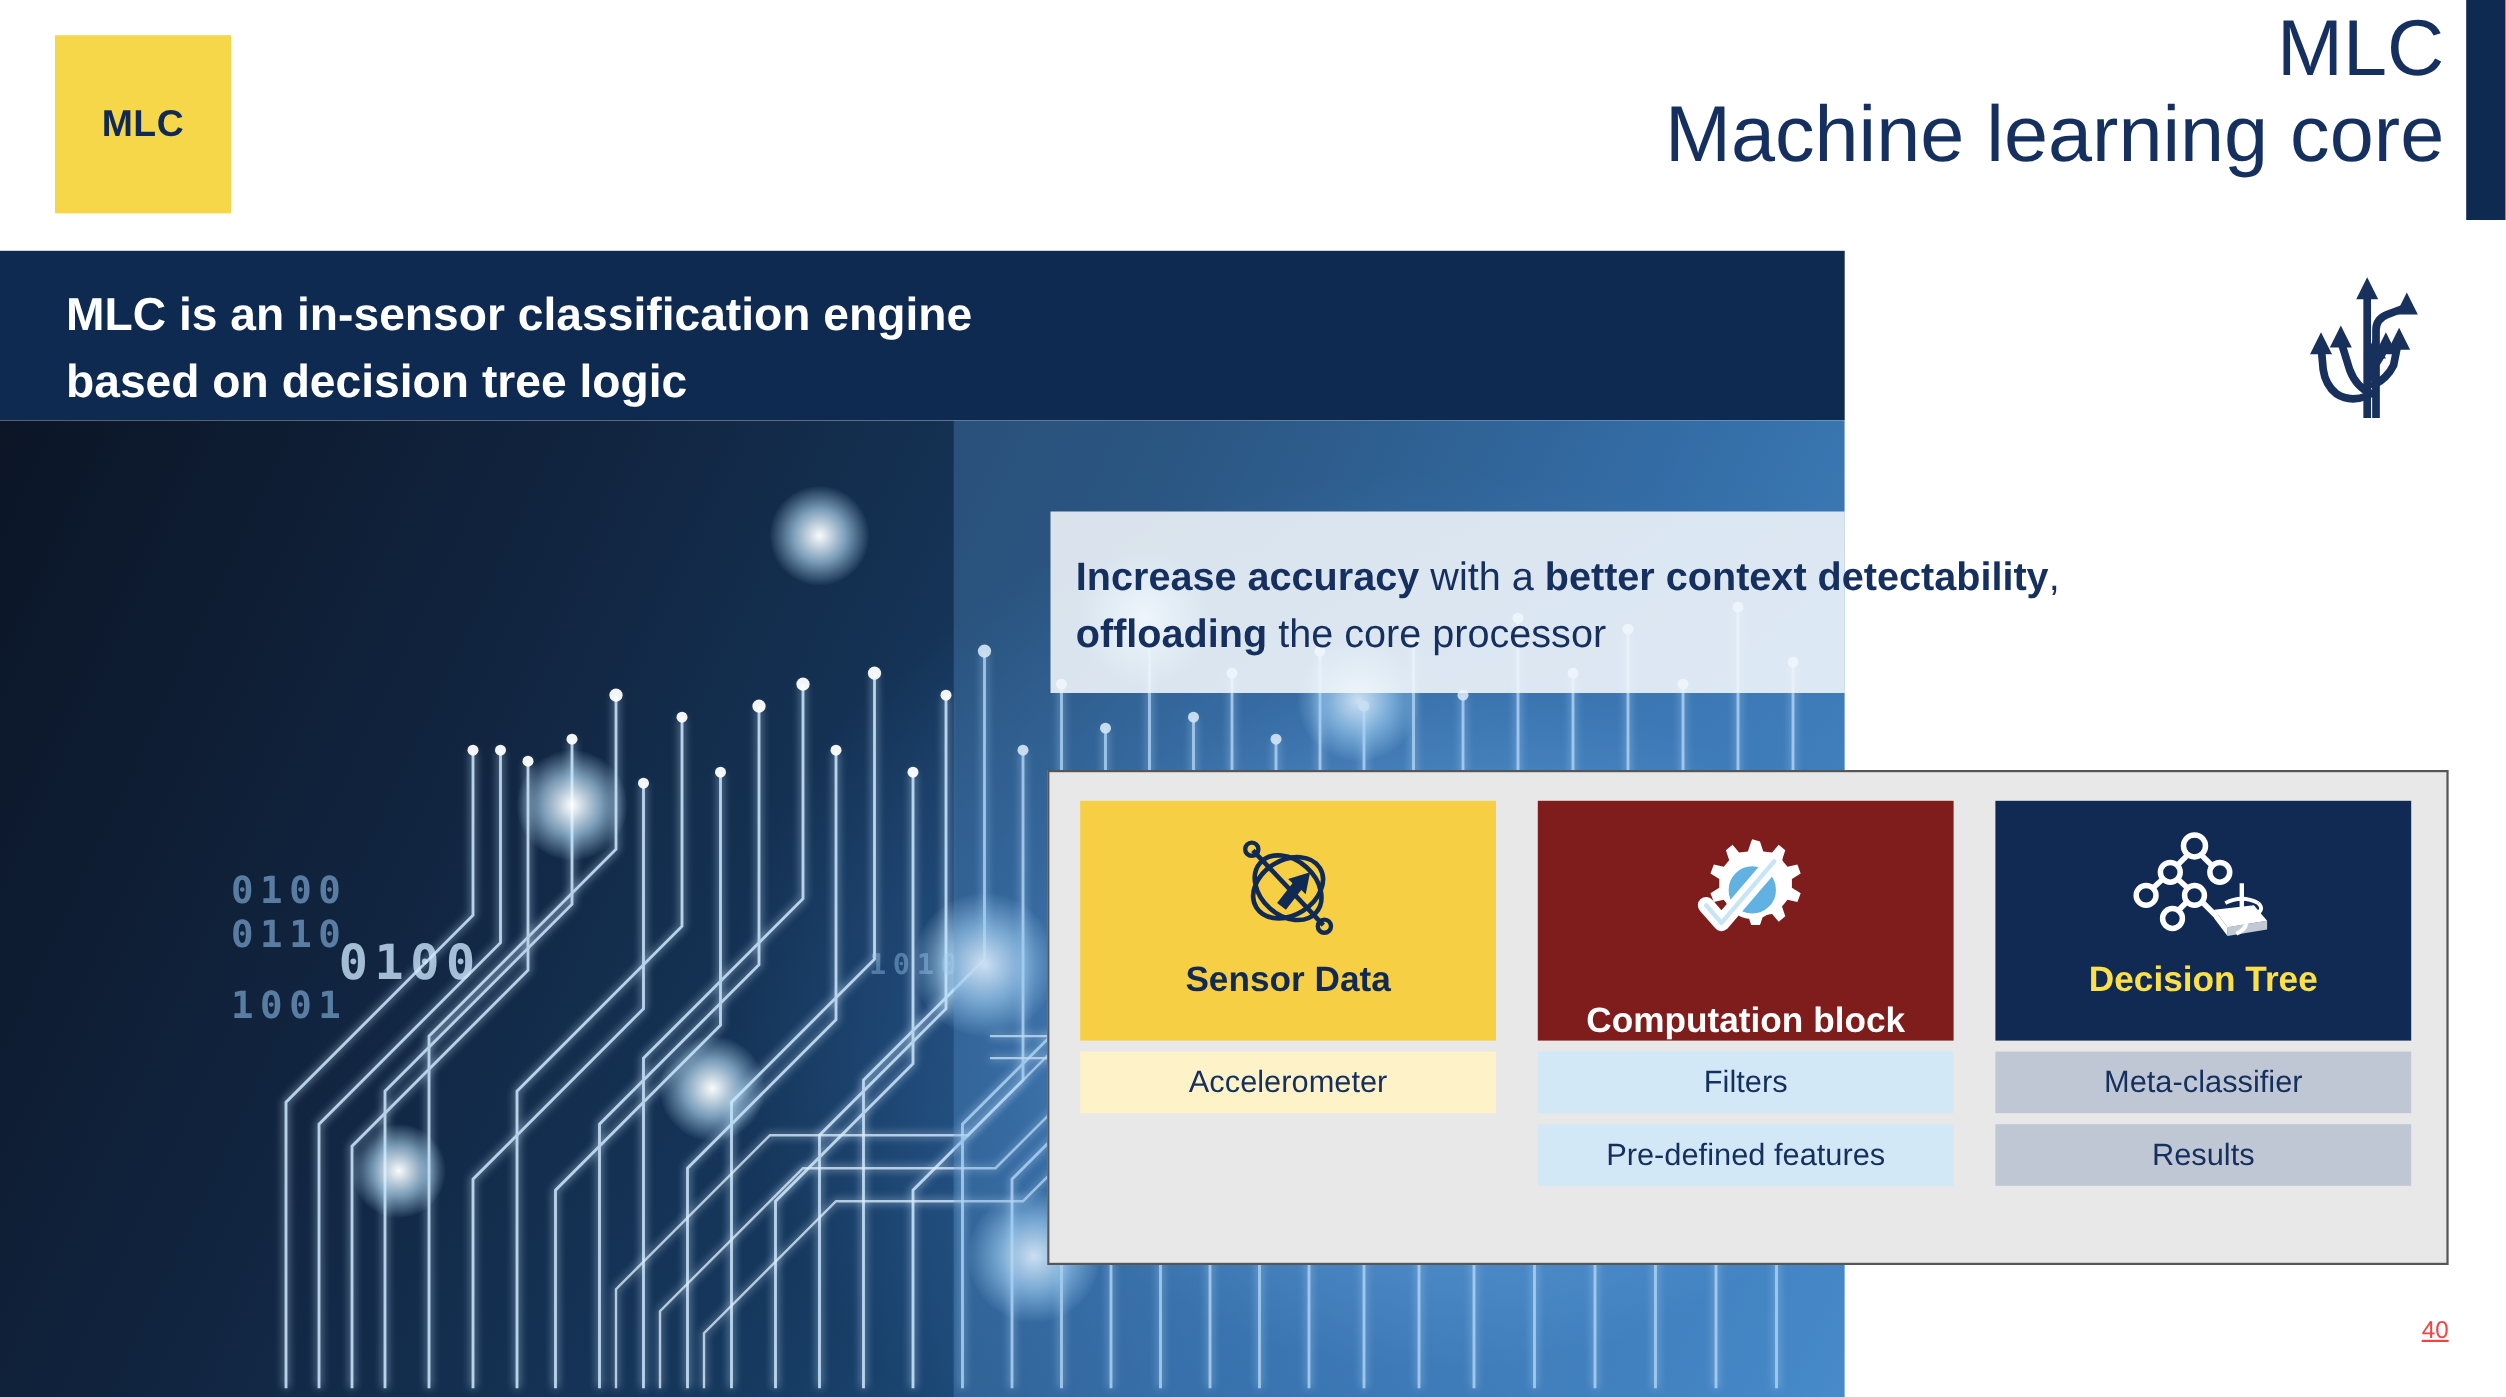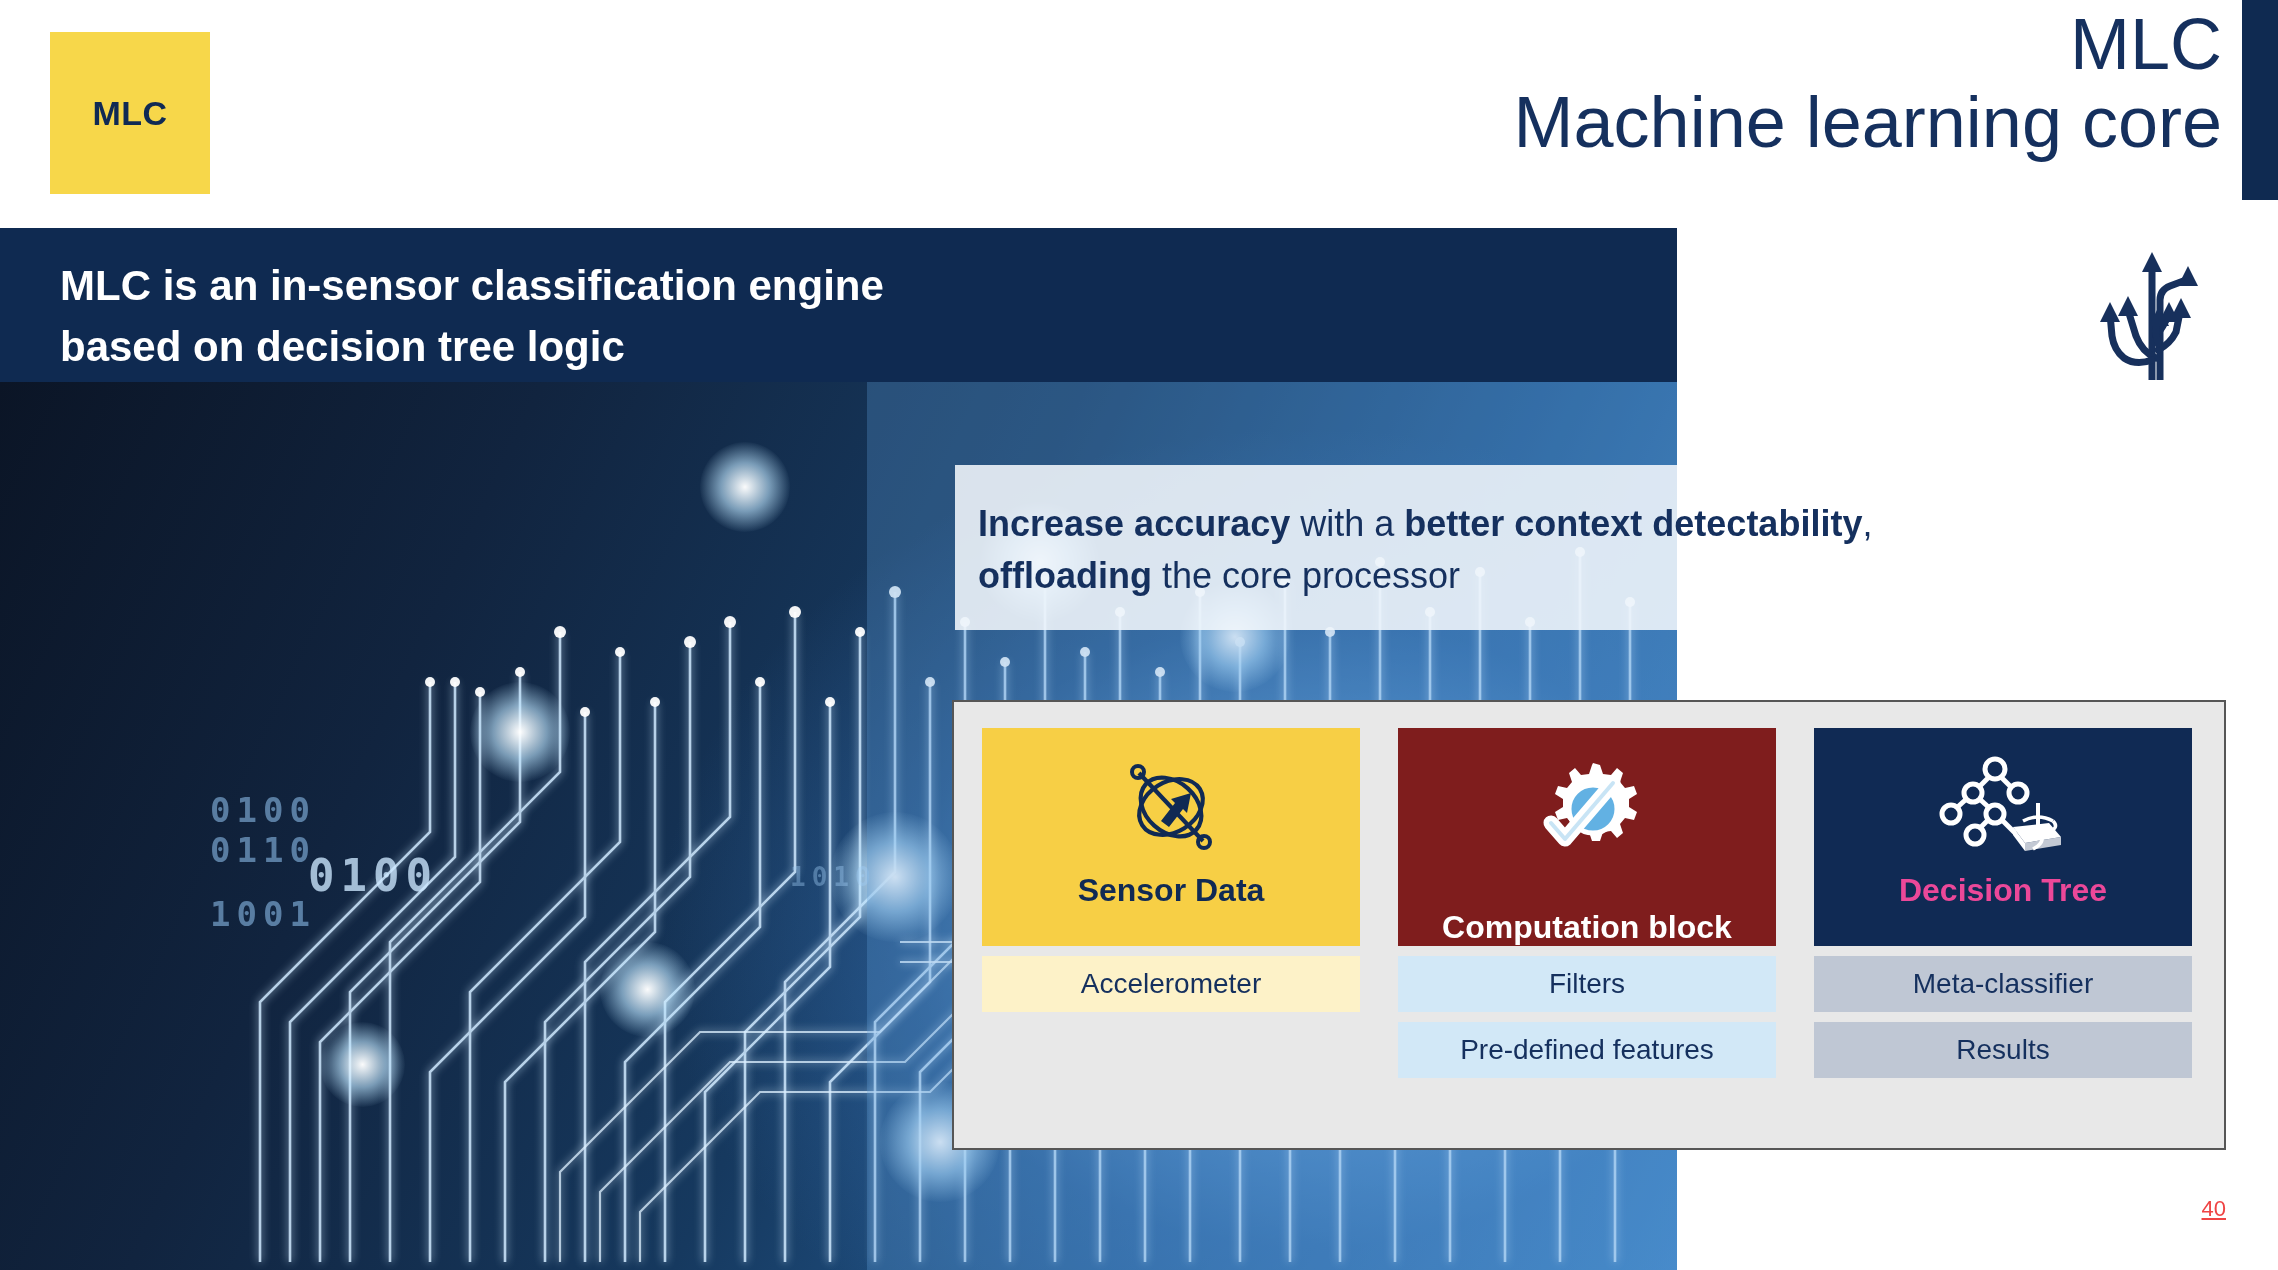--- a/index.html
+++ b/index.html
@@ -138,21 +138,21 @@
   }
   .card .card-title {
     font-size:32px; font-weight:bold;
     margin-top:4px;
   }
   .card.yellow { background:#f7cf45; }
   .card.yellow .card-title { color:#102a54; }
   .card.blue   { background:#7f1d1d;justify-content:space-between; }
   .card.blue .card-title { color:#ffffff; }
   .card.navy   { background:#102a54; }
-  .card.navy .card-title { color:#ec4899; }
+  .card.navy .card-title { color:#fde047; }
 
   .subrow {
     height:56px; margin-top:10px;
     display:flex; align-items:center; justify-content:center;
     font-size:28px; color:#15305e;text-align:center;
   }
   .subrow.y { background:#fdf2c8; }
   .subrow.b { background:#d2e8f7; }
   .subrow.g { background:#bfc7d4; }
 

